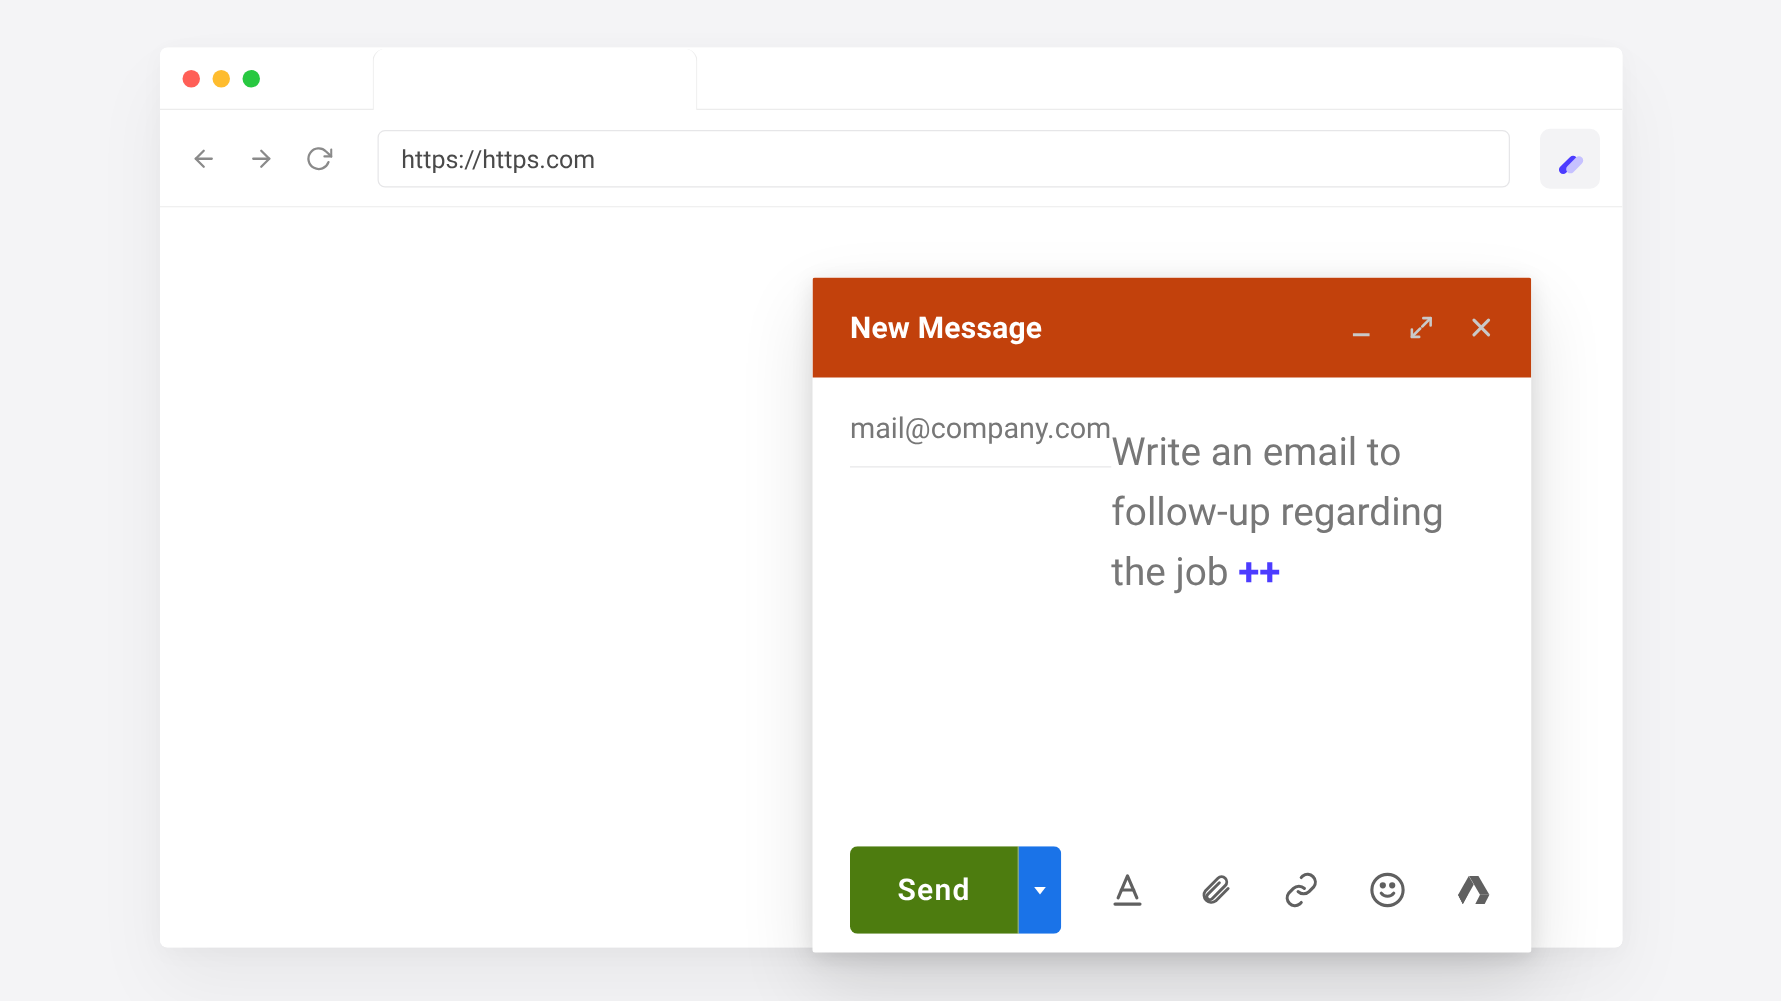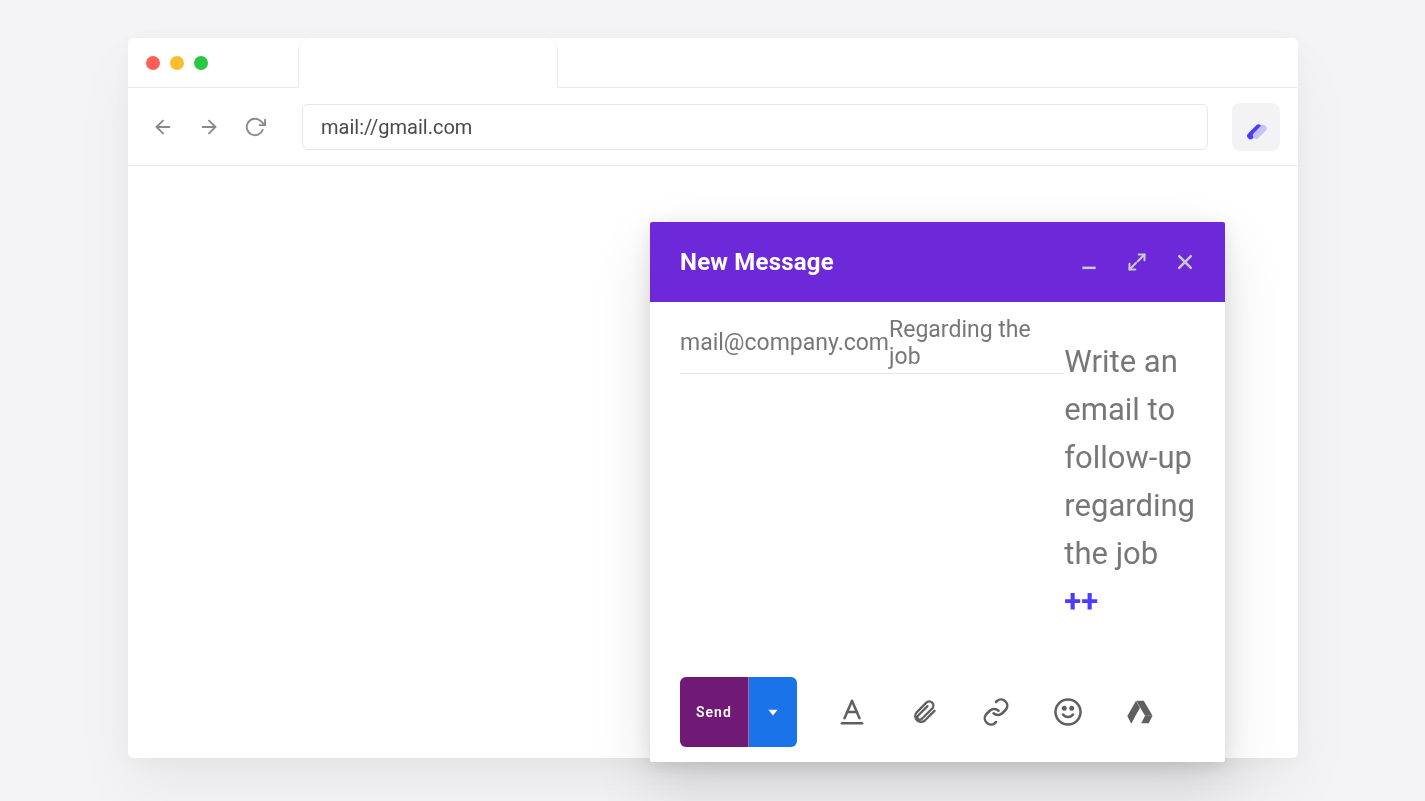--- a/index.html
+++ b/index.html
@@ -95,21 +95,21 @@
     width: 575px;
     height: 540px;
     background: #ffffff;
     box-shadow: 0 25px 60px rgba(0,0,0,0.12), 0 4px 18px rgba(0,0,0,0.10);
     border-radius: 2px;
     display: flex;
     flex-direction: column;
     overflow: hidden;
   }
   .compose-header {
-    background: #6d28d9;
+    background: #c2410c;
     color: #ffffff;
     height: 80px;
     display: flex;
     align-items: center;
     padding: 12px 30px;
   }
   .compose-title {
     font-size: 24px;
     font-weight: 700;
     flex: 1;
@@ -147,26 +147,26 @@
     padding: 0 30px;
     gap: 38px;
   }
   .send-group {
     display: flex;
     height: 70px;
     border-radius: 6px;
     overflow: hidden;
   }
   .send-btn {
-    background: #701a75;
+    background: #4d7c0f;
     color: #ffffff;
-    font-size: 14px;
+    font-size: 24px;
     font-weight: 600;
     letter-spacing: 1px;
-    padding: 0 16px;
+    padding: 0 38px;
     display: flex; align-items: center; justify-content: center;
     cursor: pointer;
     border-right: 1px solid rgba(255,255,255,0.35);
   }
   .send-dd {
     background: #1a73e8;
     width: 48px;
     display: flex; align-items: center; justify-content: center;
     cursor: pointer;
   }
@@ -204,21 +204,21 @@
           <polyline points="12 5 19 12 12 19"></polyline>
         </svg>
     </div>
     <div class="nav-btn">
       <svg width="22" height="22" viewBox="0 0 24 24" fill="none" stroke="#8a8a8a" stroke-width="2" stroke-linecap="round" stroke-linejoin="round">
           <polyline points="23 4 23 10 17 10"></polyline>
           <path d="M20.49 15a9 9 0 1 1-2.12-9.36L23 10"></path>
         </svg>
     </div>
     <div class="address-bar">
-      <span>mail://gmail.com</span>
+      <span>https://https.com</span>
     </div>
     <div class="ext-btn">
       <svg width="30" height="30" viewBox="0 0 40 40">
         <rect x="6" y="22" width="24" height="9" rx="4.5" transform="rotate(-45 18 26.5)" fill="#4c3cff"></rect>
         <rect x="14" y="22" width="22" height="9" rx="4.5" transform="rotate(-45 25 26.5)" fill="#c6c1ff"></rect>
       </svg>
     </div>
   </div>
 
   <div class="content"></div>
@@ -247,23 +247,20 @@
             <line x1="19" y1="5" x2="5" y2="19"></line>
           </svg>
       </span>
     </div>
   </div>
 
   <div class="compose-body">
     <div class="field">
       <span>mail@company.com</span>
     </div>
-    <div class="field">
-      <span>Regarding the job</span>
-    </div>
     <div class="body-area">
       <span>Write an email to follow-up regarding the job </span><span class="plus">++</span>
     </div>
   </div>
 
   <div class="compose-toolbar">
     <div class="send-group">
       <div class="send-btn">
         <span>Send</span>
       </div>

